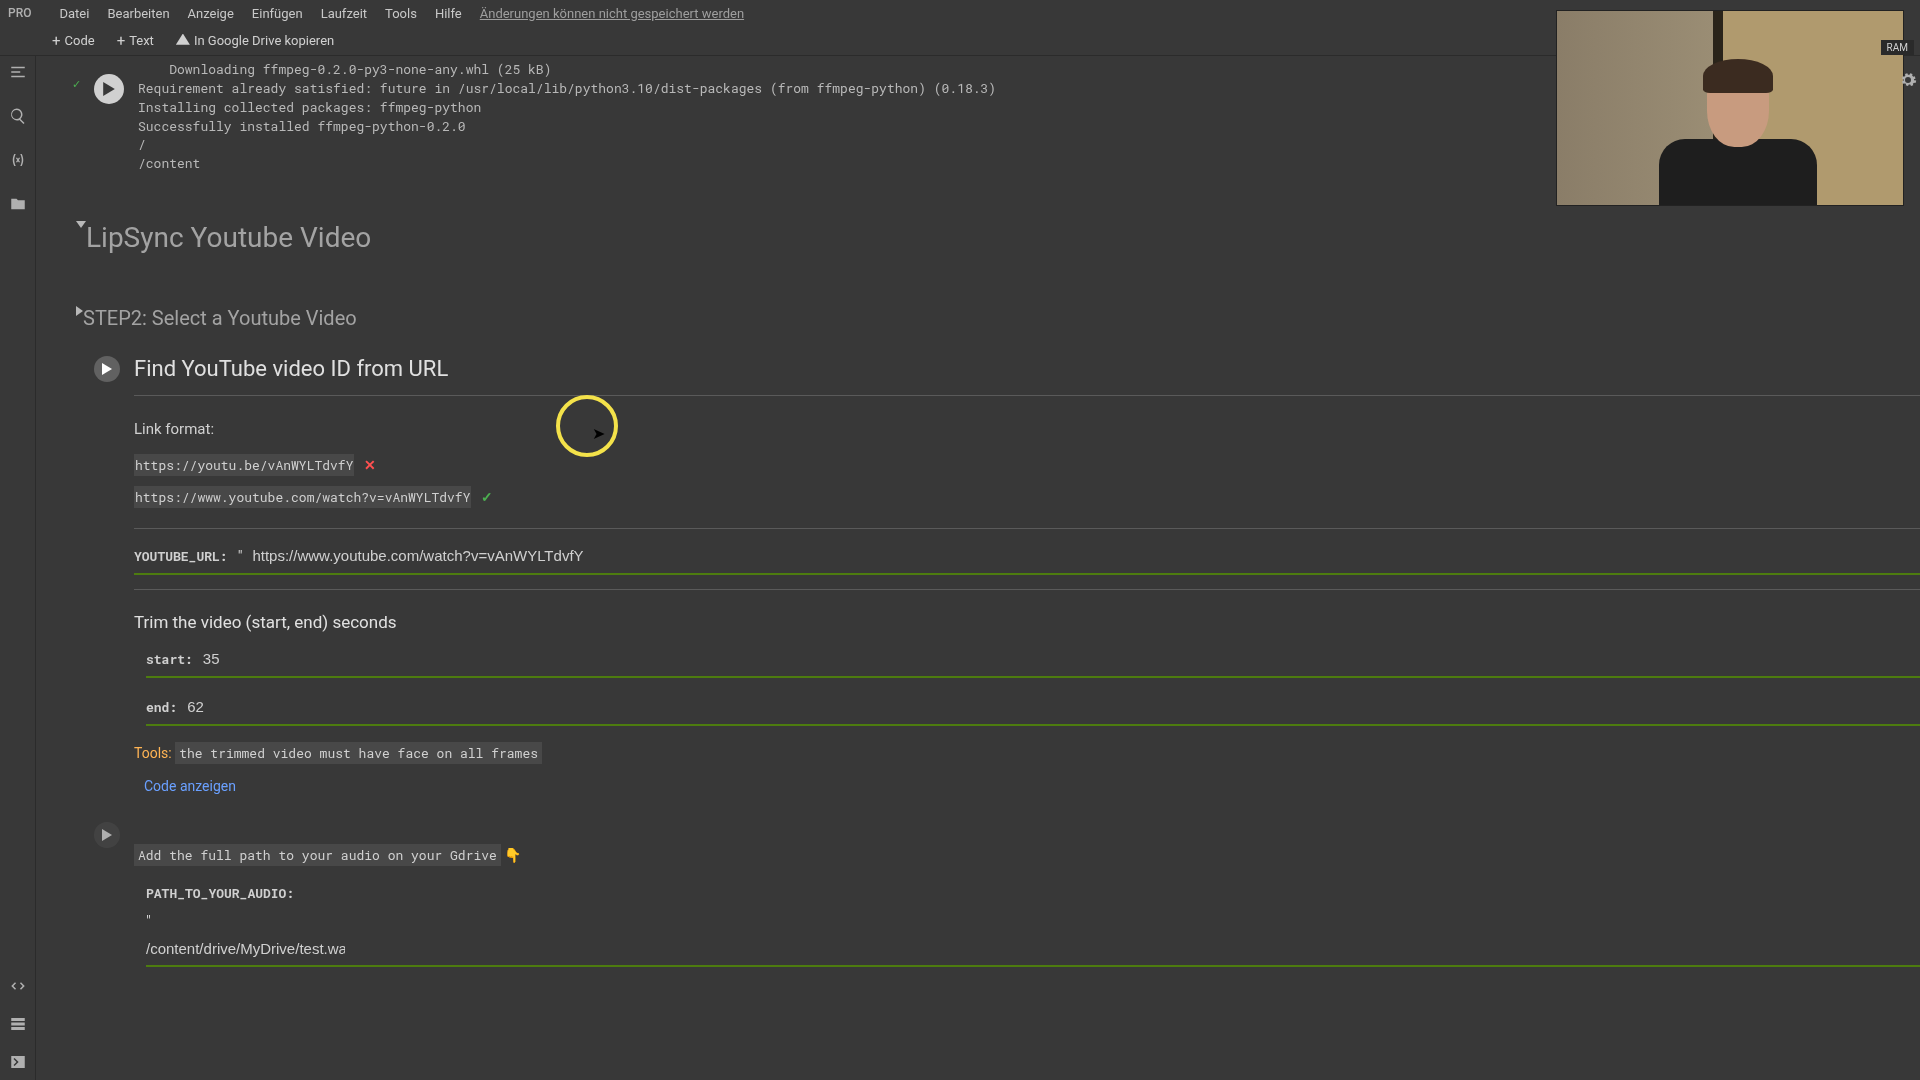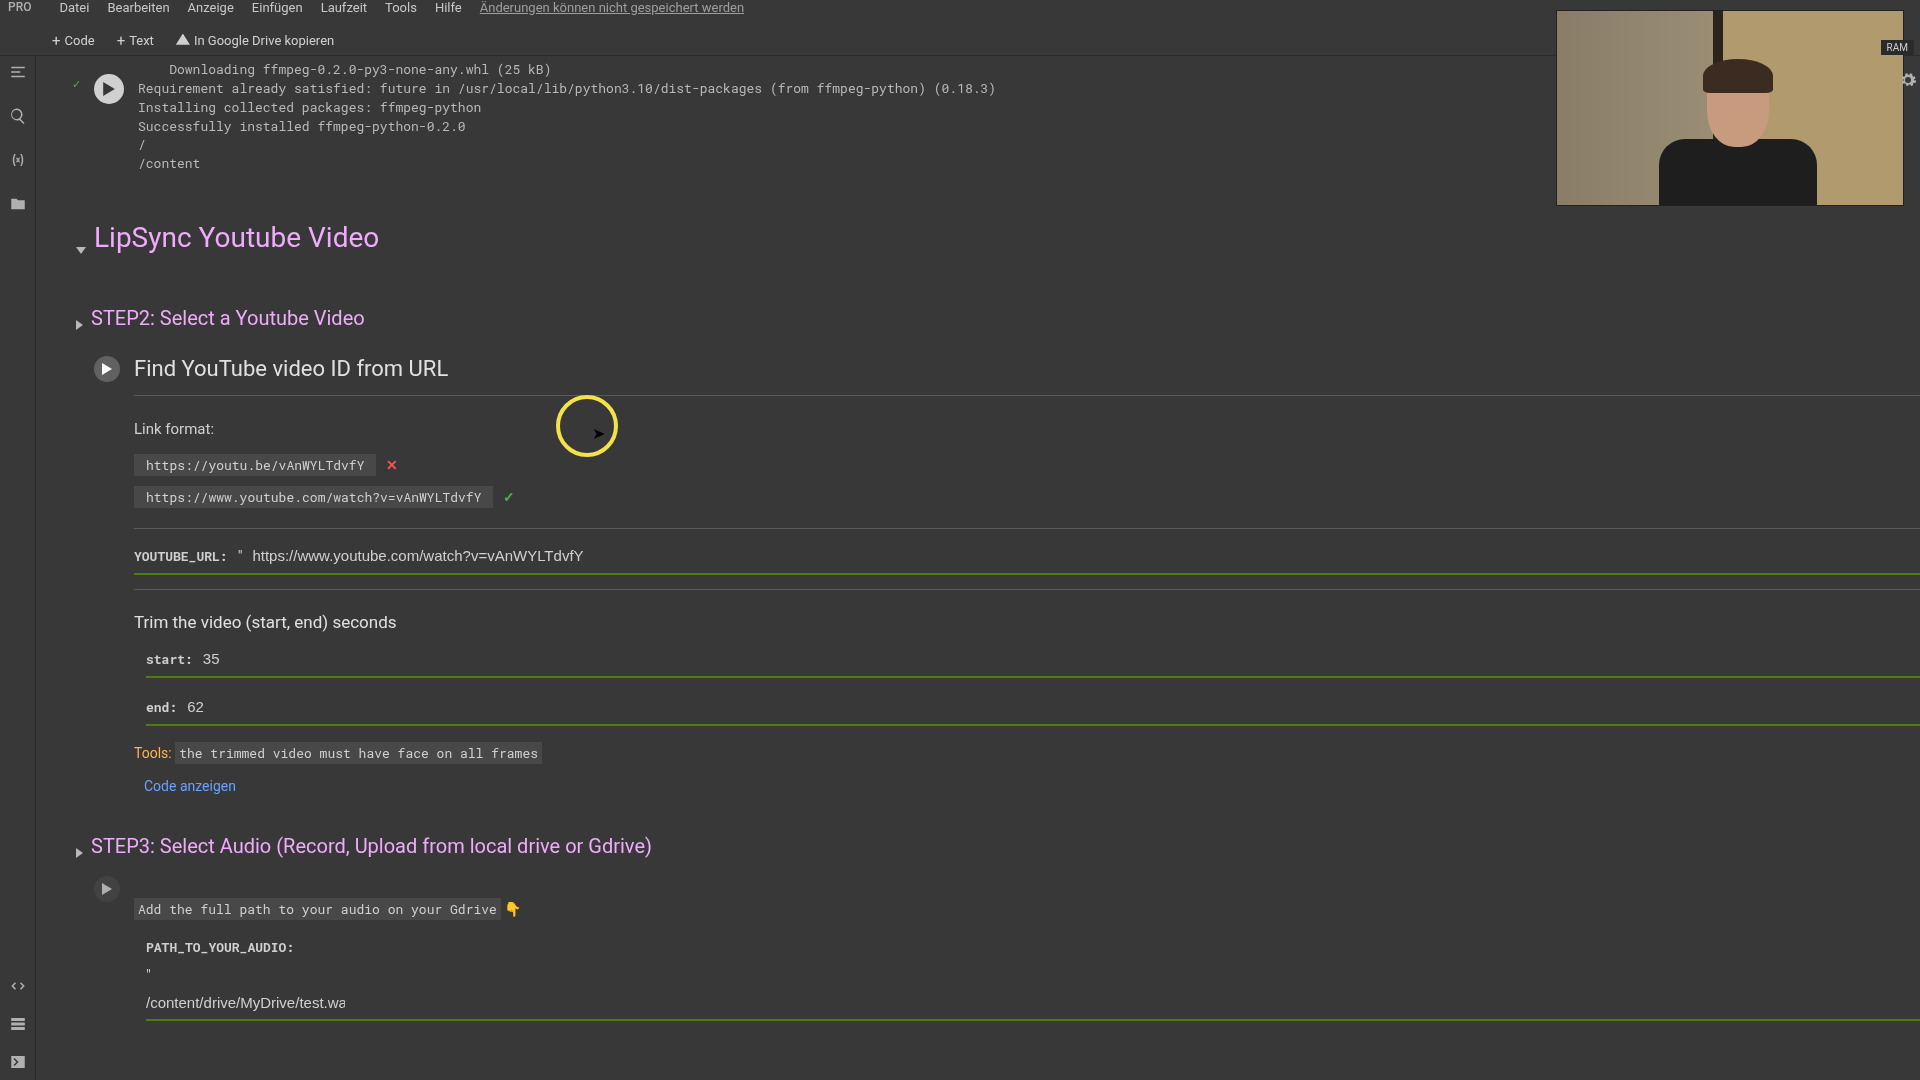--- a/index.html
+++ b/index.html
@@ -8,20 +8,21 @@
   color: #d0d0d0;
   font-family: "Roboto", Arial, sans-serif;
   font-size: 14px;
   width: 1920px;
   height: 1080px;
   overflow: hidden;
   position: relative;
 }
 .top-menu {
   display: flex;
+  align-items: center;
   height: 26px;
   padding: 0 8px;
   background: #383838;
   gap: 18px;
 }
 .pro-badge {
   color: #b0b0b0;
   font-size: 12px;
   font-weight: 500;
   margin-right: 10px;
@@ -126,23 +127,22 @@
   white-space: pre;
   padding-top: 4px;
   padding-bottom: 6px;
 }
 .section {
   margin-left: 40px;
   padding-top: 28px;
 }
 .section-header {
   display: flex;
-  align-items: flex-end;
-  gap: 8px;
-  color: #f0abfc;
+  align-items: flex-start;
+  color: #a3a3a3;
   cursor: pointer;
 }
 .section-header.h1 { font-size: 28px; font-weight: 400; padding-bottom: 6px; }
 .section-header.h2 { font-size: 20px; font-weight: 400; }
 .caret-icon {
   width: 0; height: 0;
   border-left: 5px solid transparent;
   border-right: 5px solid transparent;
   border-top: 7px solid #b8b8b8;
 }
@@ -181,21 +181,21 @@
   padding: 24px 0 18px 0;
 }
 .link-row {
   margin-bottom: 14px;
 }
 .link-code {
   background: #484848;
   color: #d0d0d0;
   font-family: "Roboto Mono", monospace;
   font-size: 13px;
-  padding: 2px 12px;
+  padding: 2px 1px;
 }
 .x-mark { color: #ff5050; margin-left: 6px; font-weight: bold; }
 .check-mark { color: #4caf50; margin-left: 6px; font-weight: bold; }
 .param-row {
   display: flex;
   align-items: baseline;
   gap: 10px;
   padding: 8px 0;
   border-bottom: 2px solid #4d7c0f;
 }
@@ -474,26 +474,20 @@
         <div class="note-row">
           <span class="note-label">Tools:</span>
           <span class="note-text">the trimmed video must have face on all frames</span>
         </div>
 
         <div class="show-code-link">Code anzeigen</div>
       </div>
     </div>
   </div>
 
-  <div class="section" style="padding-top:30px;">
-    <div class="section-header h2">
-      <span class="caret-icon right"></span>
-      <span>STEP3: Select Audio (Record, Upload from local drive or Gdrive)</span>
-    </div>
-  </div>
 
   <div style="padding-top:18px;">
     <div class="form-cell">
       <div class="form-play">
         <div class="play-circle dim">
           <svg width="10" height="12" viewBox="0 0 10 12">
               <path d="M0 0l10 6-10 6z"></path>
             </svg>
         </div>
       </div>

